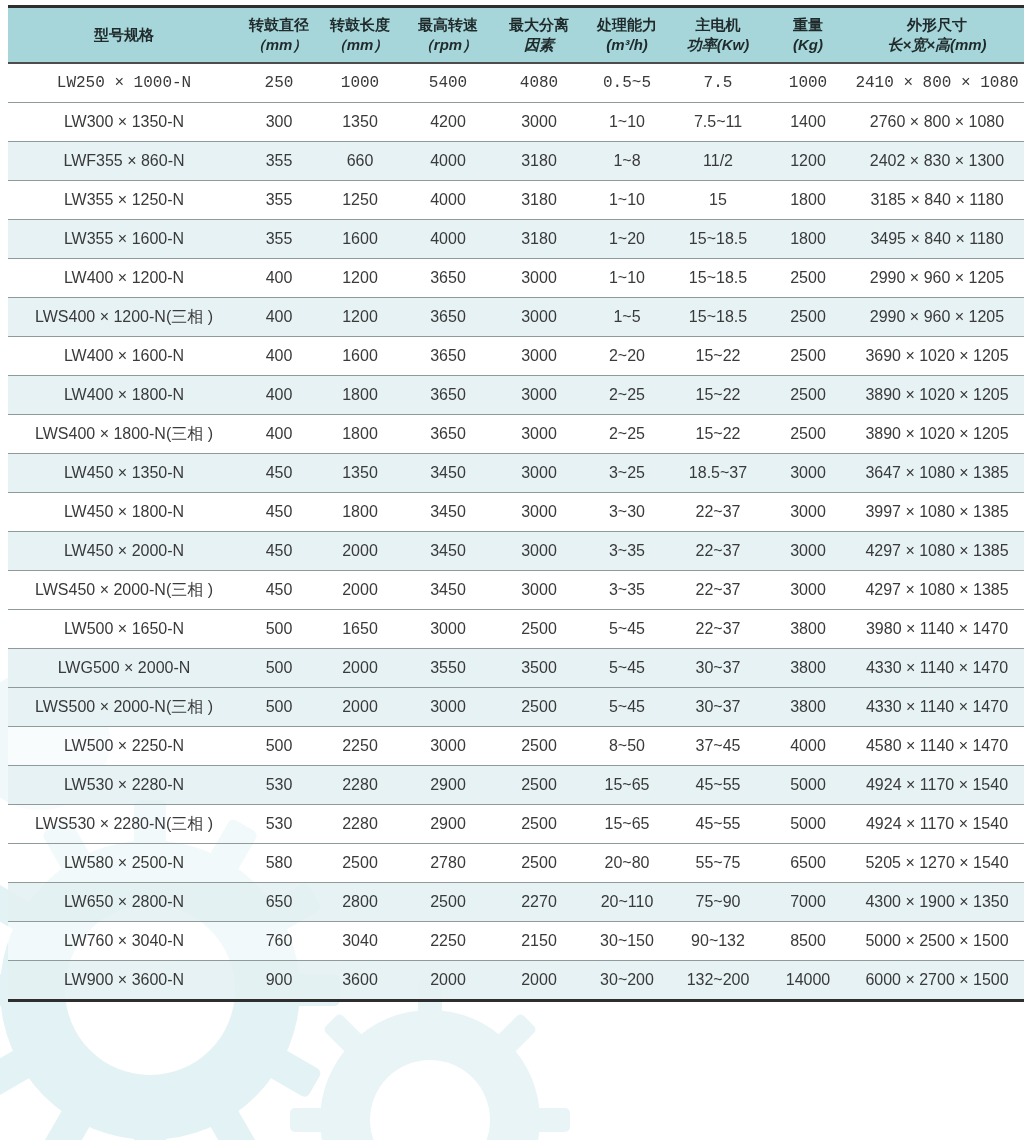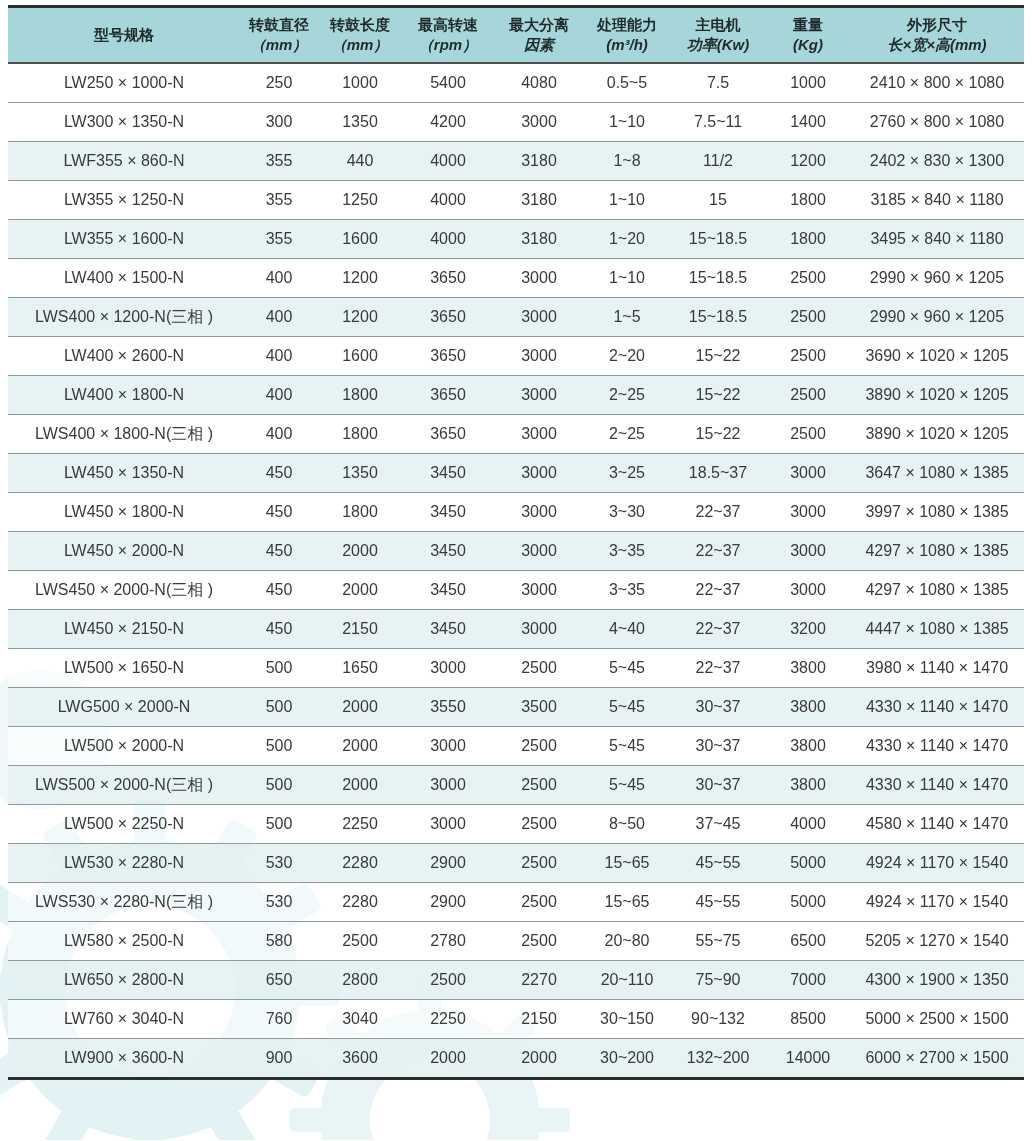--- a/index.html
+++ b/index.html
@@ -57,21 +57,21 @@
     padding: 0 2px;
     font-size: 16px;
     color: #3a3a3a;
     text-align: center;
     vertical-align: middle;
     background: rgba(255,255,255,0.55);
     border-top: 1px solid var(--separator);
     white-space: nowrap;
     overflow: hidden;
   }
-  tbody tr:first-child td { border-top: none; }
+  tbody tr:first-child td { border-top: none; font-family: Liberation Mono, monospace; }
   tbody tr.alt td { background: var(--row-alt); }
 </style>
 </head>
 <body>
 
 <div class="page">
 
   <svg class="watermark" width="720" height="520" viewBox="0 0 720 520" aria-hidden="true">
     <g fill="#cde8eb" opacity="0.55">
       <g transform="translate(150,370)">
@@ -177,21 +177,21 @@
           <td>4200</td>
           <td>3000</td>
           <td>1~10</td>
           <td>7.5~11</td>
           <td>1400</td>
           <td>2760 × 800 × 1080</td>
         </tr>
         <tr class="alt">
           <td>LWF355 × 860-N</td>
           <td>355</td>
-          <td>440</td>
+          <td>660</td>
           <td>4000</td>
           <td>3180</td>
           <td>1~8</td>
           <td>11/2</td>
           <td>1200</td>
           <td>2402 × 830 × 1300</td>
         </tr>
         <tr>
           <td>LW355 × 1250-N</td>
           <td>355</td>
@@ -208,21 +208,21 @@
           <td>355</td>
           <td>1600</td>
           <td>4000</td>
           <td>3180</td>
           <td>1~20</td>
           <td>15~18.5</td>
           <td>1800</td>
           <td>3495 × 840 × 1180</td>
         </tr>
         <tr>
-          <td>LW400 × 1500-N</td>
+          <td>LW400 × 1200-N</td>
           <td>400</td>
           <td>1200</td>
           <td>3650</td>
           <td>3000</td>
           <td>1~10</td>
           <td>15~18.5</td>
           <td>2500</td>
           <td>2990 × 960 × 1205</td>
         </tr>
         <tr class="alt">
@@ -230,21 +230,21 @@
           <td>400</td>
           <td>1200</td>
           <td>3650</td>
           <td>3000</td>
           <td>1~5</td>
           <td>15~18.5</td>
           <td>2500</td>
           <td>2990 × 960 × 1205</td>
         </tr>
         <tr>
-          <td>LW400 × 2600-N</td>
+          <td>LW400 × 1600-N</td>
           <td>400</td>
           <td>1600</td>
           <td>3650</td>
           <td>3000</td>
           <td>2~20</td>
           <td>15~22</td>
           <td>2500</td>
           <td>3690 × 1020 × 1205</td>
         </tr>
         <tr class="alt">
@@ -306,59 +306,37 @@
           <td>LWS450 × 2000-N(三相 )</td>
           <td>450</td>
           <td>2000</td>
           <td>3450</td>
           <td>3000</td>
           <td>3~35</td>
           <td>22~37</td>
           <td>3000</td>
           <td>4297 × 1080 × 1385</td>
         </tr>
-        <tr class="alt">
-          <td>LW450 × 2150-N</td>
-          <td>450</td>
-          <td>2150</td>
-          <td>3450</td>
-          <td>3000</td>
-          <td>4~40</td>
-          <td>22~37</td>
-          <td>3200</td>
-          <td>4447 × 1080 × 1385</td>
-        </tr>
         <tr>
           <td>LW500 × 1650-N</td>
           <td>500</td>
           <td>1650</td>
           <td>3000</td>
           <td>2500</td>
           <td>5~45</td>
           <td>22~37</td>
           <td>3800</td>
           <td>3980 × 1140 × 1470</td>
         </tr>
         <tr class="alt">
           <td>LWG500 × 2000-N</td>
           <td>500</td>
           <td>2000</td>
           <td>3550</td>
           <td>3500</td>
-          <td>5~45</td>
-          <td>30~37</td>
-          <td>3800</td>
-          <td>4330 × 1140 × 1470</td>
-        </tr>
-        <tr>
-          <td>LW500 × 2000-N</td>
-          <td>500</td>
-          <td>2000</td>
-          <td>3000</td>
-          <td>2500</td>
           <td>5~45</td>
           <td>30~37</td>
           <td>3800</td>
           <td>4330 × 1140 × 1470</td>
         </tr>
         <tr class="alt">
           <td>LWS500 × 2000-N(三相 )</td>
           <td>500</td>
           <td>2000</td>
           <td>3000</td>

